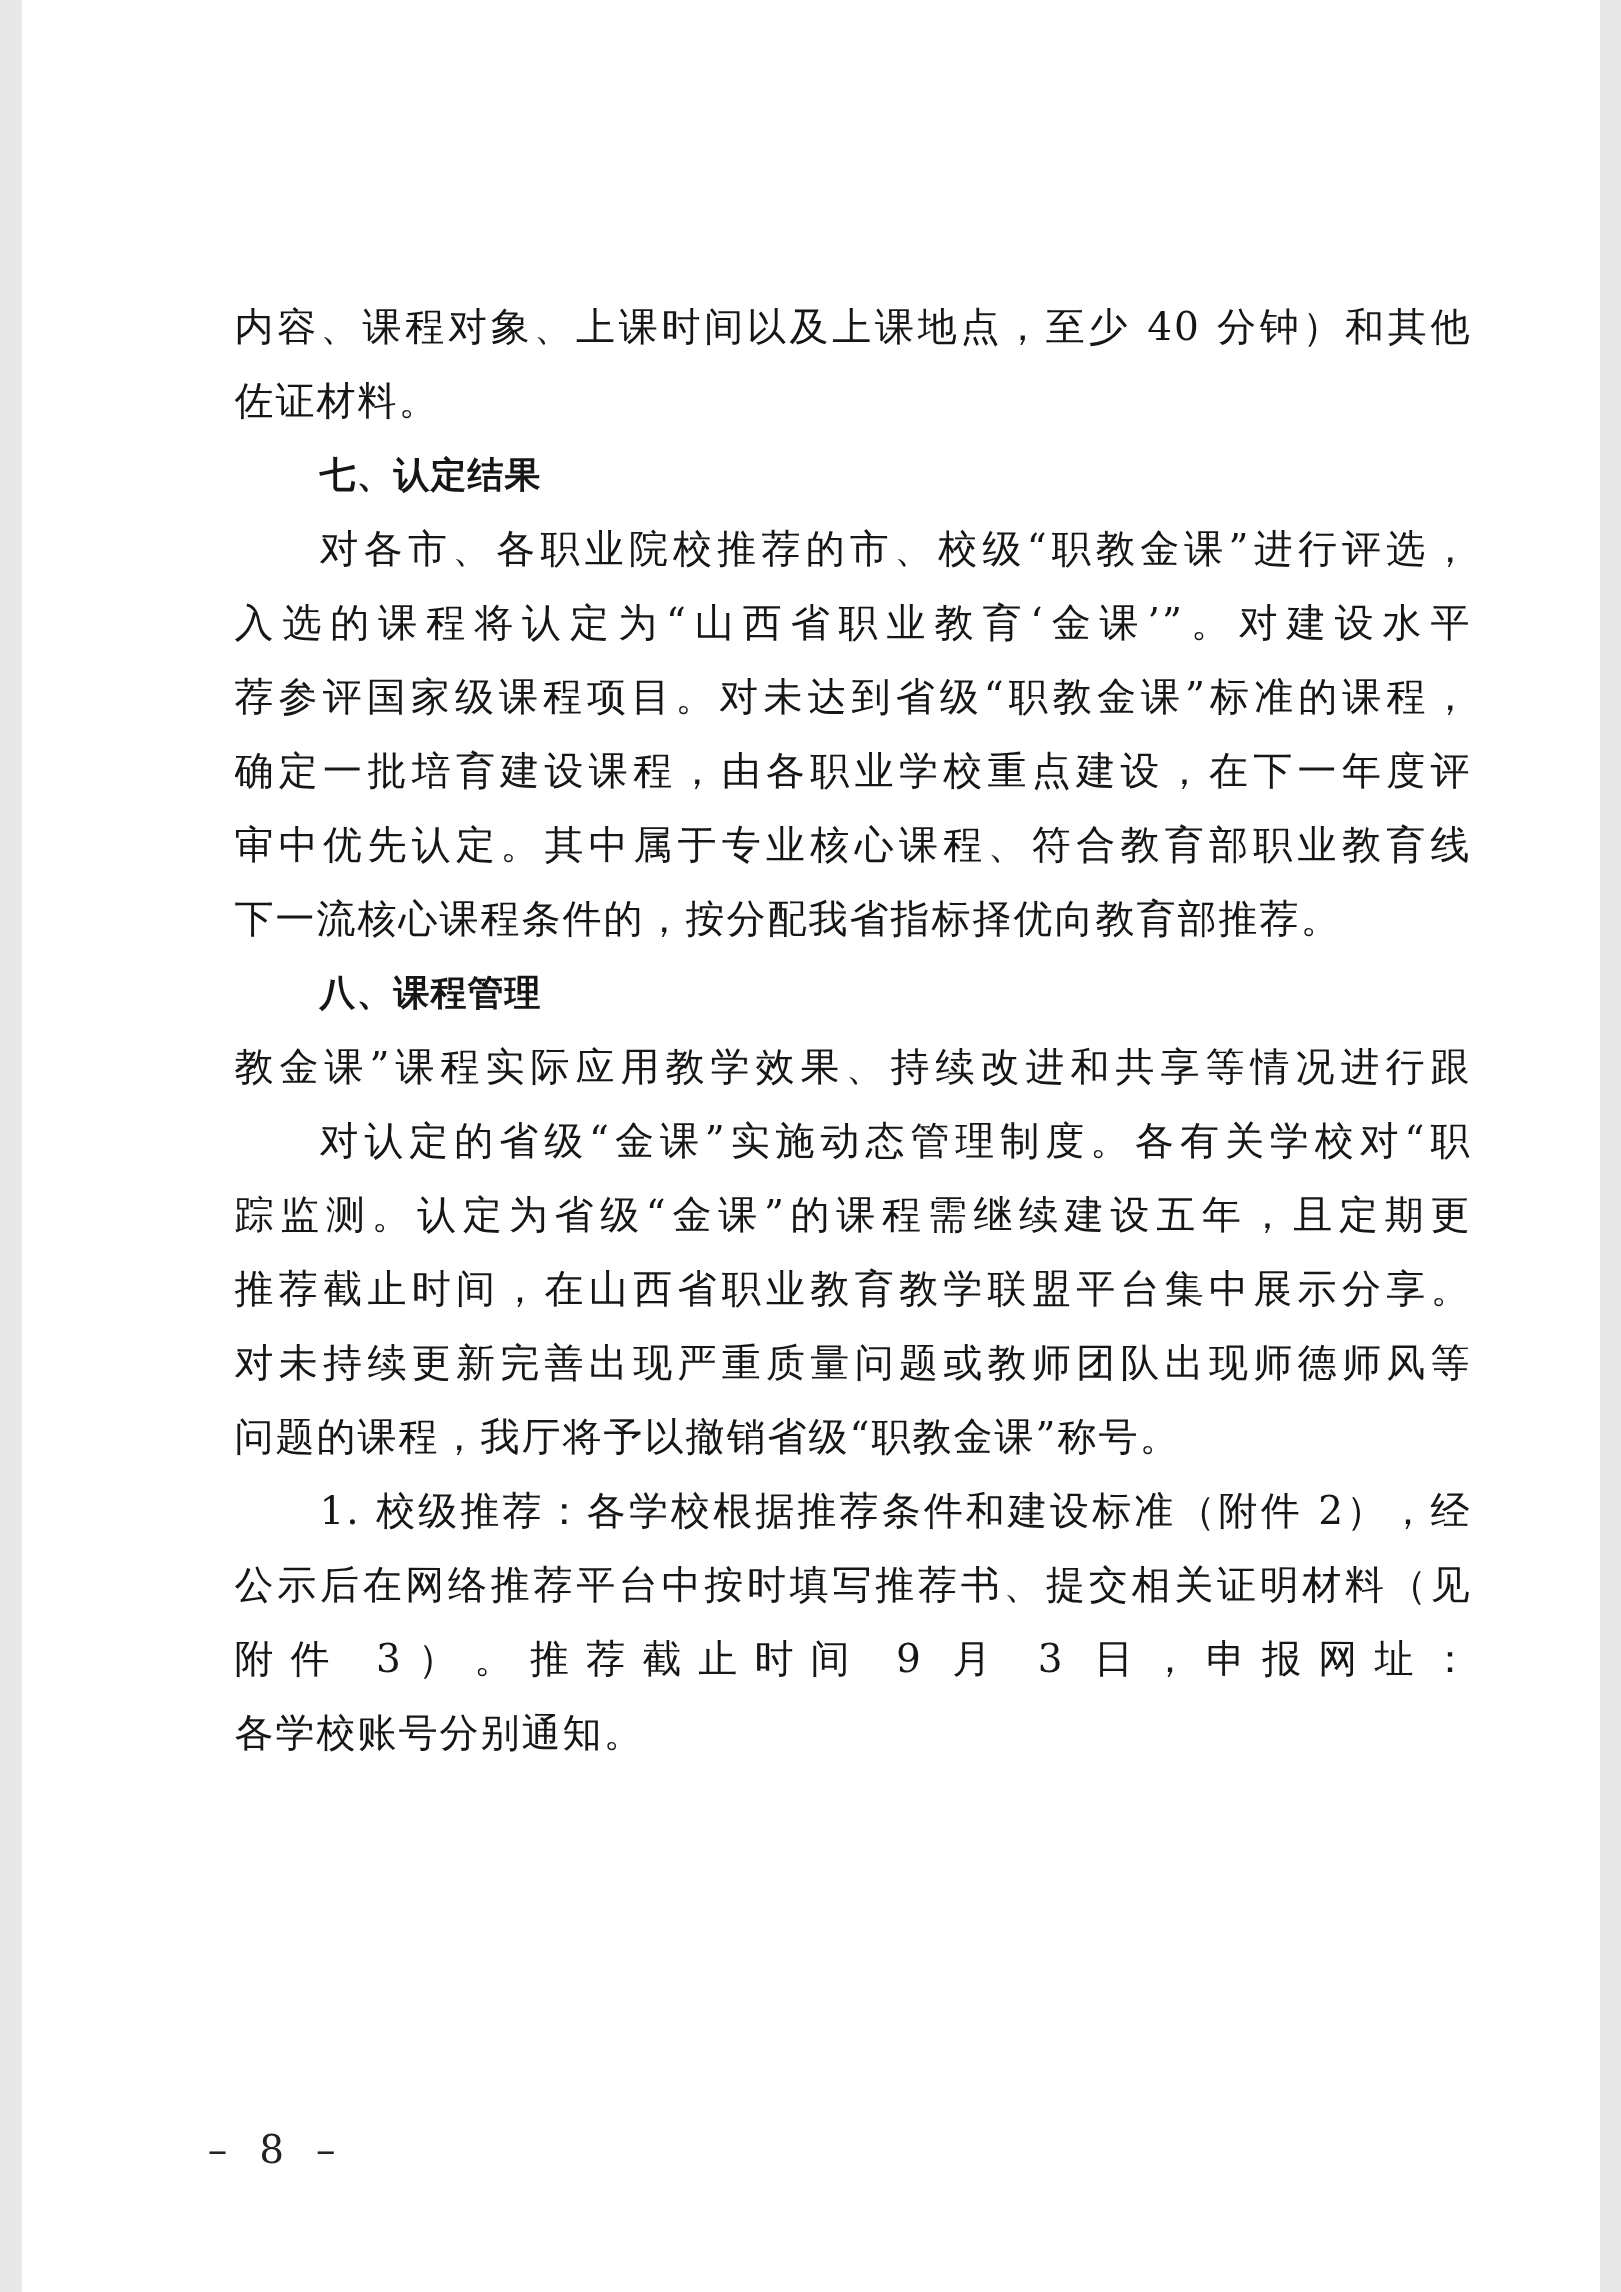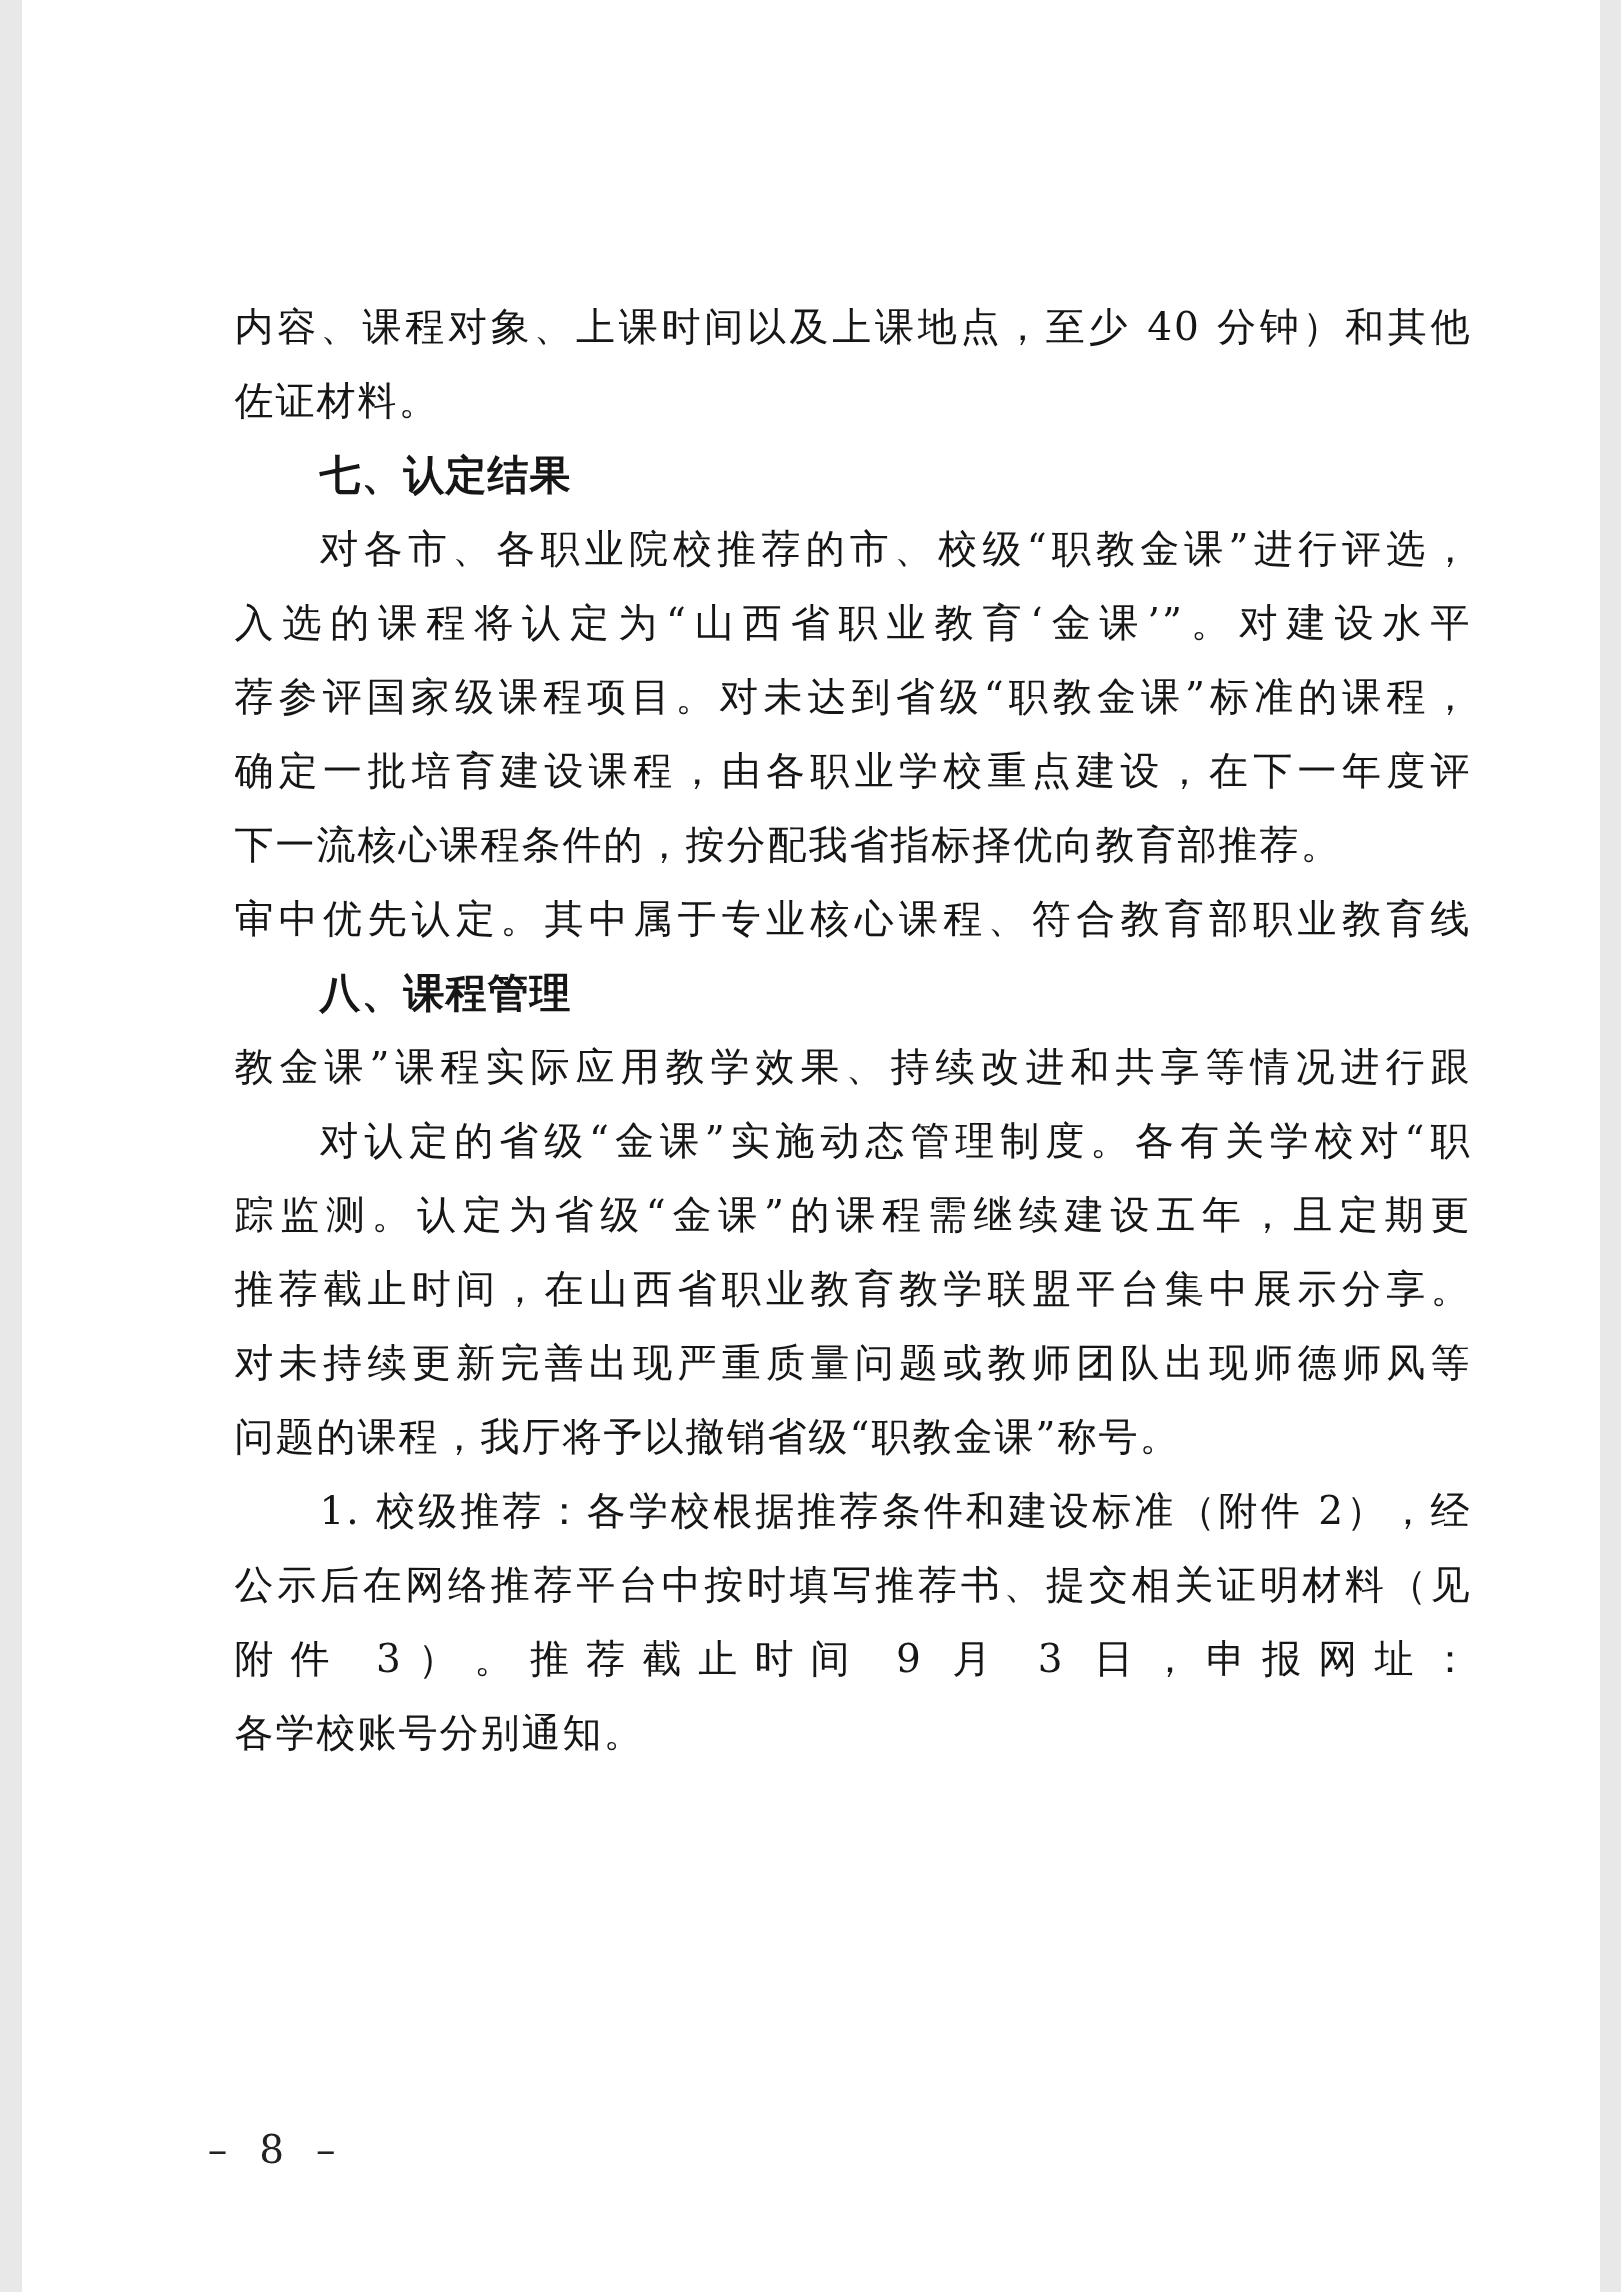--- a/index.html
+++ b/index.html
@@ -36,21 +36,21 @@
   .line.end {
     text-align: right;
     text-align-last: left;
   }
   .line.indent {
     text-indent: 85px;
   }
   .line.heading {
     font-family: "DejaVu Sans", "Liberation Sans", sans-serif;
     font-weight: bold;
-    font-size: 41px;
+    font-size: 36px;
     text-align: left;
     text-align-last: left;
     text-indent: 85px;
     letter-spacing: 1px;
   }
   .page-number {
     position: absolute;
     left: 157px;
     top: 2127px;
     width: 196px;
@@ -65,22 +65,22 @@
 
 <div class="page">
   <div class="text-block">
     <div class="line">内容、课程对象、上课时间以及上课地点，至少 40 分钟）和其他</div>
     <div class="line end">佐证材料。</div>
     <div class="line heading">七、认定结果</div>
     <div class="line indent">对各市、各职业院校推荐的市、校级“职教金课”进行评选，</div>
     <div class="line">入选的课程将认定为“山西省职业教育‘金课’”。对建设水平</div>
     <div class="line">荐参评国家级课程项目。对未达到省级“职教金课”标准的课程，</div>
     <div class="line">确定一批培育建设课程，由各职业学校重点建设，在下一年度评</div>
+    <div class="line">审中优先认定。其中属于专业核心课程、符合教育部职业教育线</div>
     <div class="line end">下一流核心课程条件的，按分配我省指标择优向教育部推荐。</div>
-    <div class="line">审中优先认定。其中属于专业核心课程、符合教育部职业教育线</div>
     <div class="line heading">八、课程管理</div>
     <div class="line">教金课”课程实际应用教学效果、持续改进和共享等情况进行跟</div>
     <div class="line indent">对认定的省级“金课”实施动态管理制度。各有关学校对“职</div>
     <div class="line">踪监测。认定为省级“金课”的课程需继续建设五年，且定期更</div>
     <div class="line">推荐截止时间，在山西省职业教育教学联盟平台集中展示分享。</div>
     <div class="line">对未持续更新完善出现严重质量问题或教师团队出现师德师风等</div>
     <div class="line end">问题的课程，我厅将予以撤销省级“职教金课”称号。</div>
     <div class="line indent">1. 校级推荐：各学校根据推荐条件和建设标准（附件 2），经</div>
     <div class="line">公示后在网络推荐平台中按时填写推荐书、提交相关证明材料（见</div>
     <div class="line">附件 3）。推荐截止时间 9 月 3 日，申报网址：sxzjjk.mh.chaoxing.com，</div>

